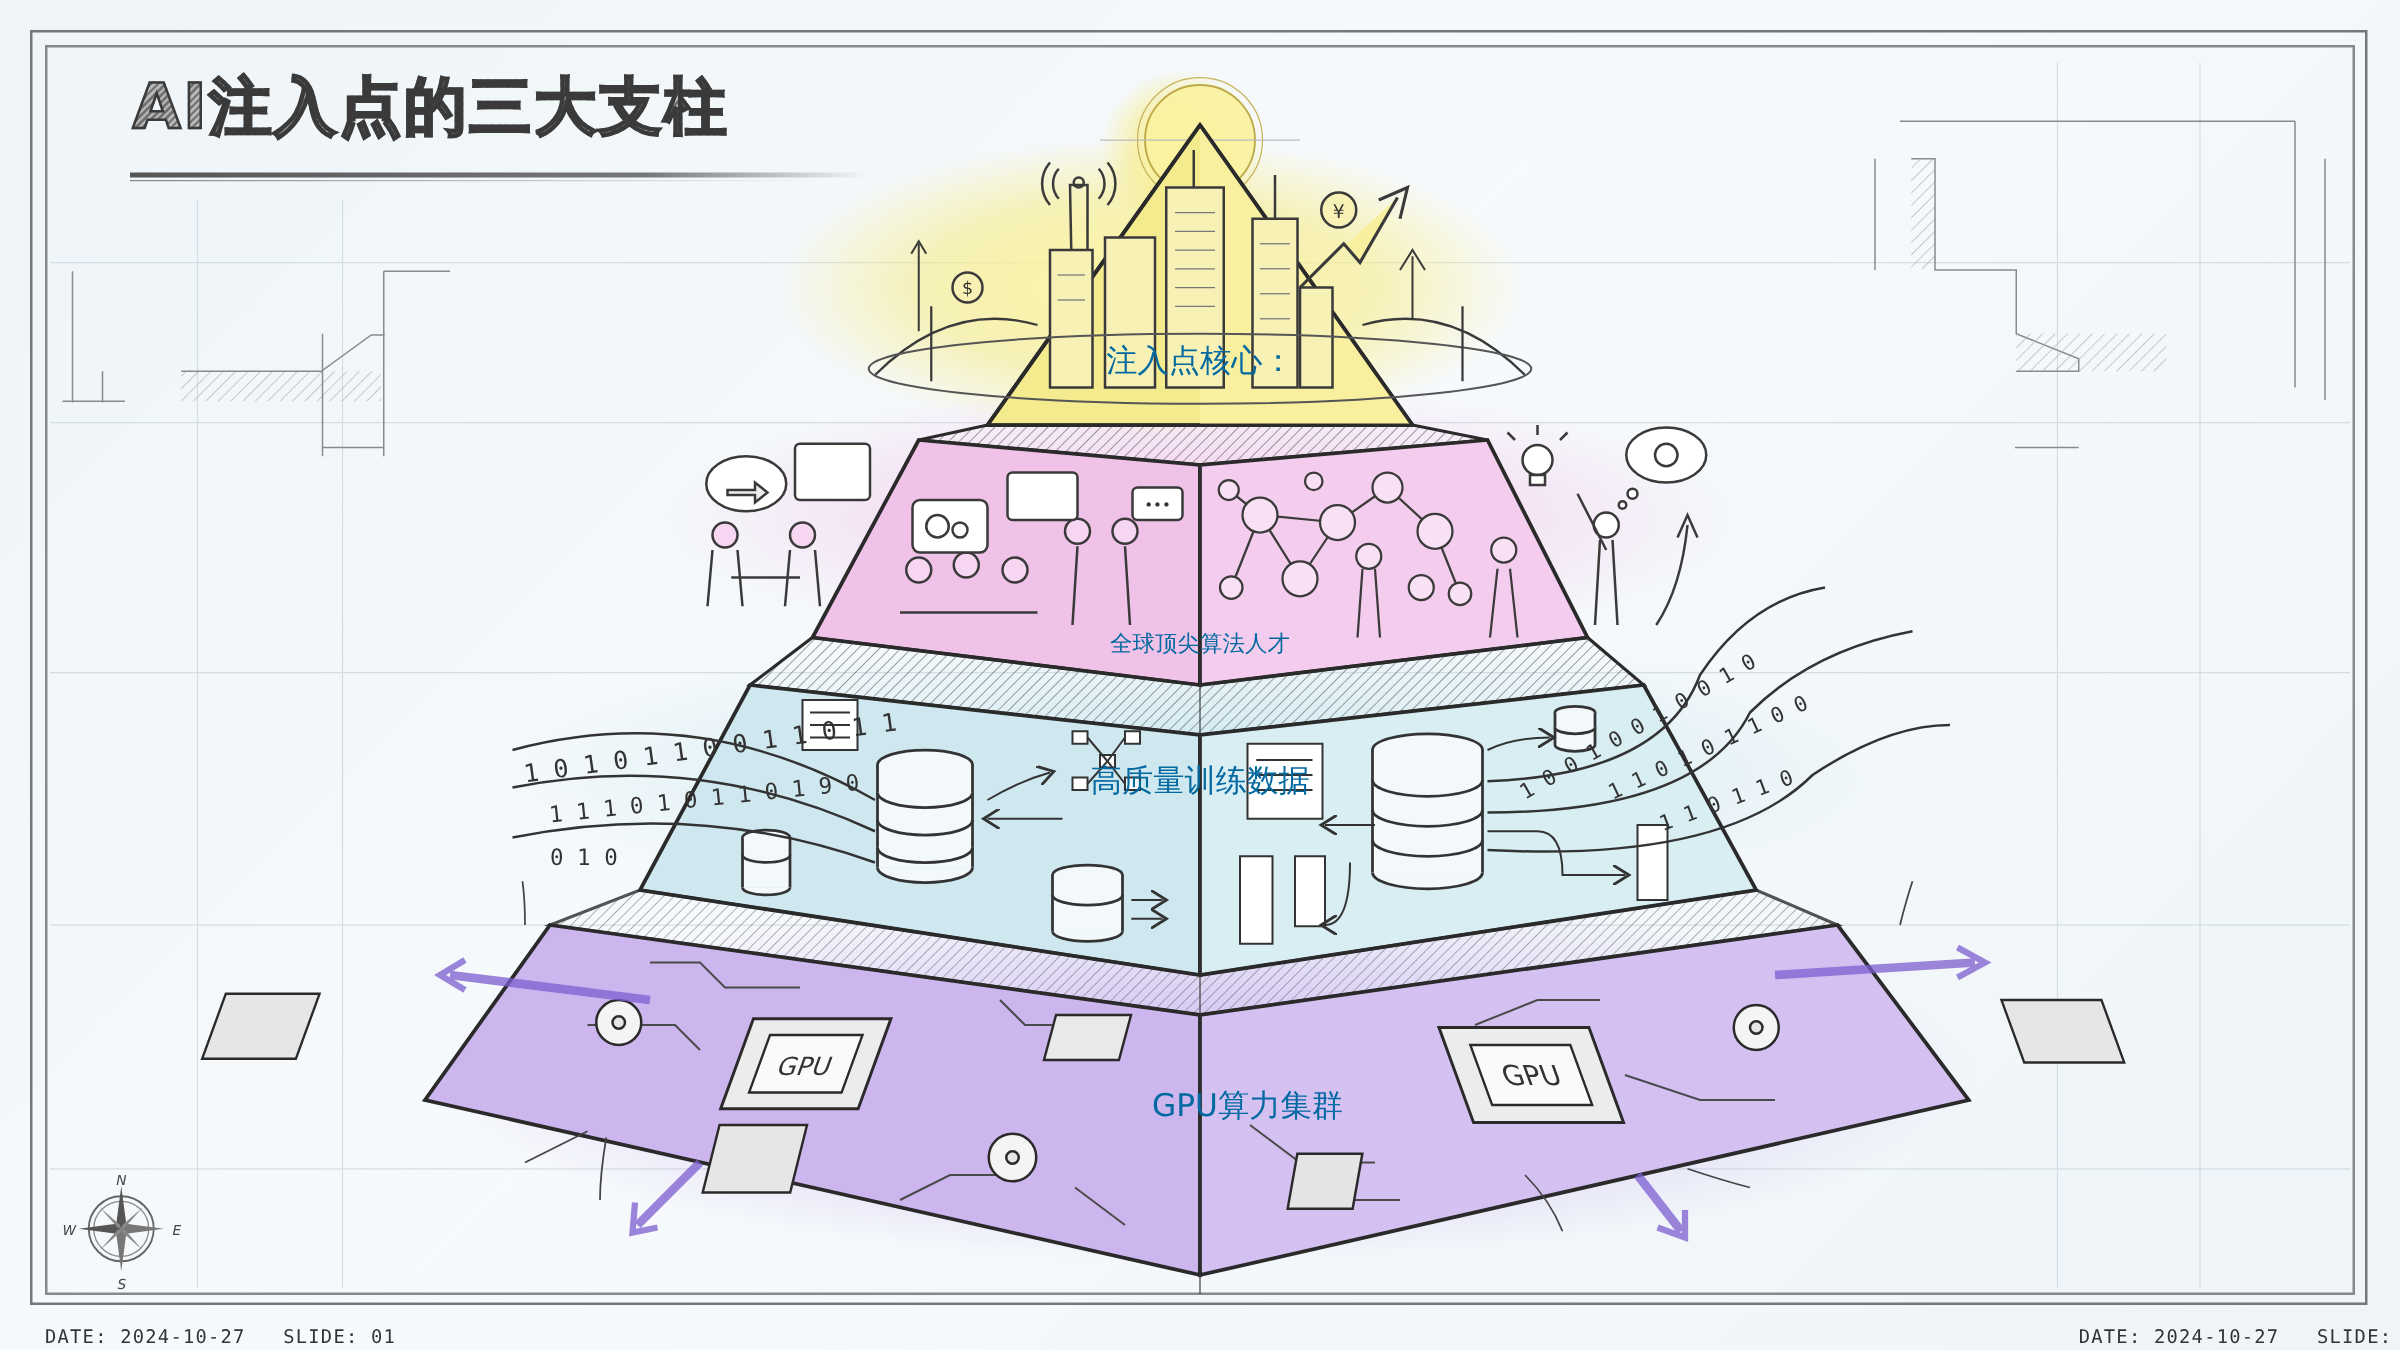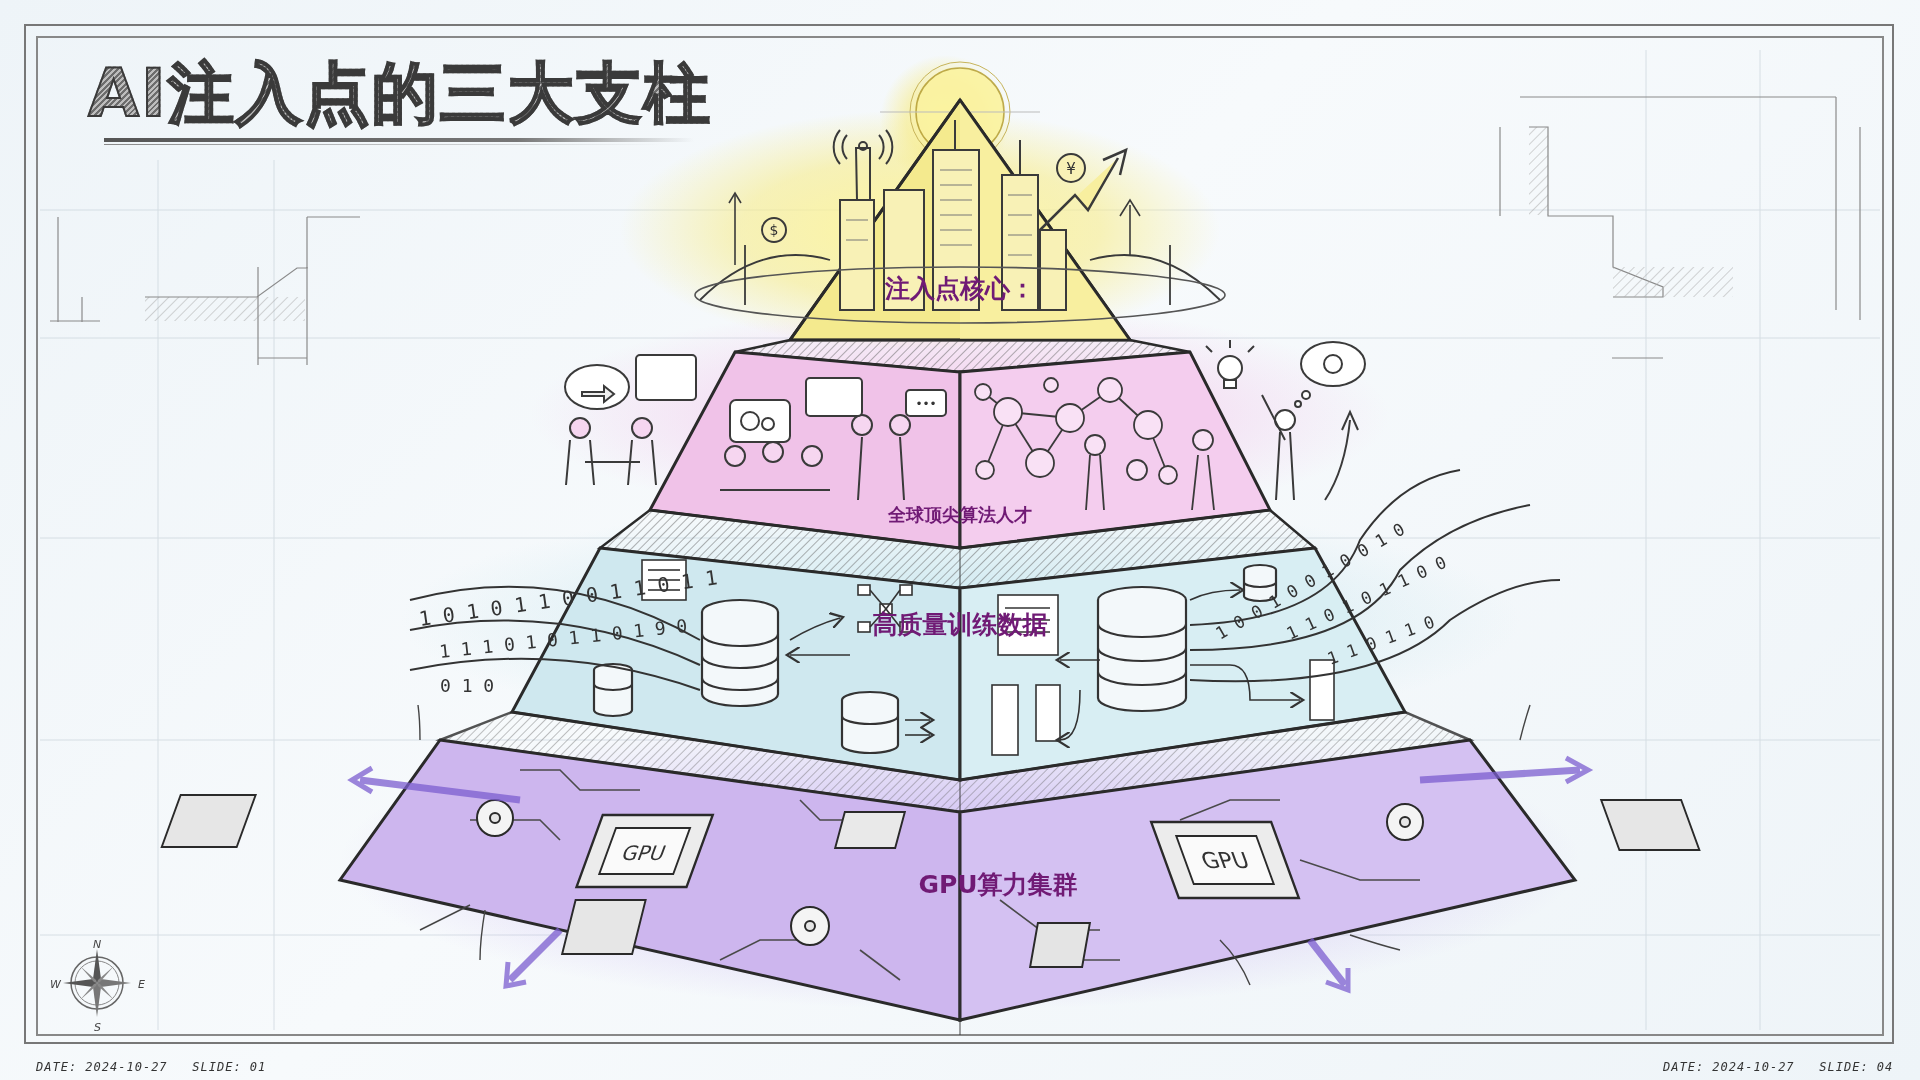--- a/index.html
+++ b/index.html
@@ -5,38 +5,38 @@
   html, body { margin:0; padding:0; }
   body {
     width:1920px; height:1080px; overflow:hidden; position:relative;
     background: linear-gradient(135deg, #eef4f8 0%, #f7fafc 45%, #eef4f8 100%);
     font-family: "DejaVu Sans", "Liberation Sans", sans-serif;
   }
   .stage { position:absolute; inset:0; }
   .frame-outer { position:absolute; left:24px; top:24px; width:1870px; height:1020px; border:2px solid #777; box-sizing:border-box; }
   .frame-inner { position:absolute; left:36px; top:36px; width:1848px; height:1000px; border:2px solid #888; box-sizing:border-box; }
   .title {
-    position:absolute; left:88px; top:58px; font-size:66px; font-weight:bold; letter-spacing:2px;
+    position:absolute; left:106px; top:58px; font-size:50px; font-weight:bold; letter-spacing:2px;
     color:#9a9a9a;
     -webkit-text-stroke: 2px #3a3a3a;
     font-family: "DejaVu Sans", sans-serif;
     background: repeating-linear-gradient(135deg, #6d6d6d 0 2px, #bdbdbd 2px 4px);
     -webkit-background-clip:text; background-clip:text; -webkit-text-fill-color: transparent;
     line-height:1.1;
   }
   .title-underline { position:absolute; left:104px; top:138px; width:590px; height:4px;
     background: linear-gradient(90deg, #555 0%, #777 70%, rgba(120,120,120,0) 100%); }
   .title-underline2 { position:absolute; left:104px; top:144px; width:560px; height:1px;
     background: linear-gradient(90deg, #888 0%, rgba(120,120,120,0) 100%); }
   svg.diagram { position:absolute; left:0; top:0; }
   .tier-label {
-    position:absolute; font-weight:bold; color:#701a75; text-align:center;
+    position:absolute; font-weight:normal; color:#0369a1; text-align:center;
     font-family: "DejaVu Sans", sans-serif;
   }
-  .footer { position:absolute; font-family:"DejaVu Sans Mono", monospace; font-style:italic; font-size:12px; color:#333; letter-spacing:1px; }
+  .footer { position:absolute; font-family:"DejaVu Sans Mono", monospace; font-size:15px; color:#333; letter-spacing:1px; }
   .compass-letter { position:absolute; font-family:"DejaVu Sans", sans-serif; font-style:italic; font-size:11px; color:#444; }
 </style>
 </head>
 <body>
 
 <div class="stage">
 
   <div class="frame-outer"></div>
   <div class="frame-inner"></div>
 

